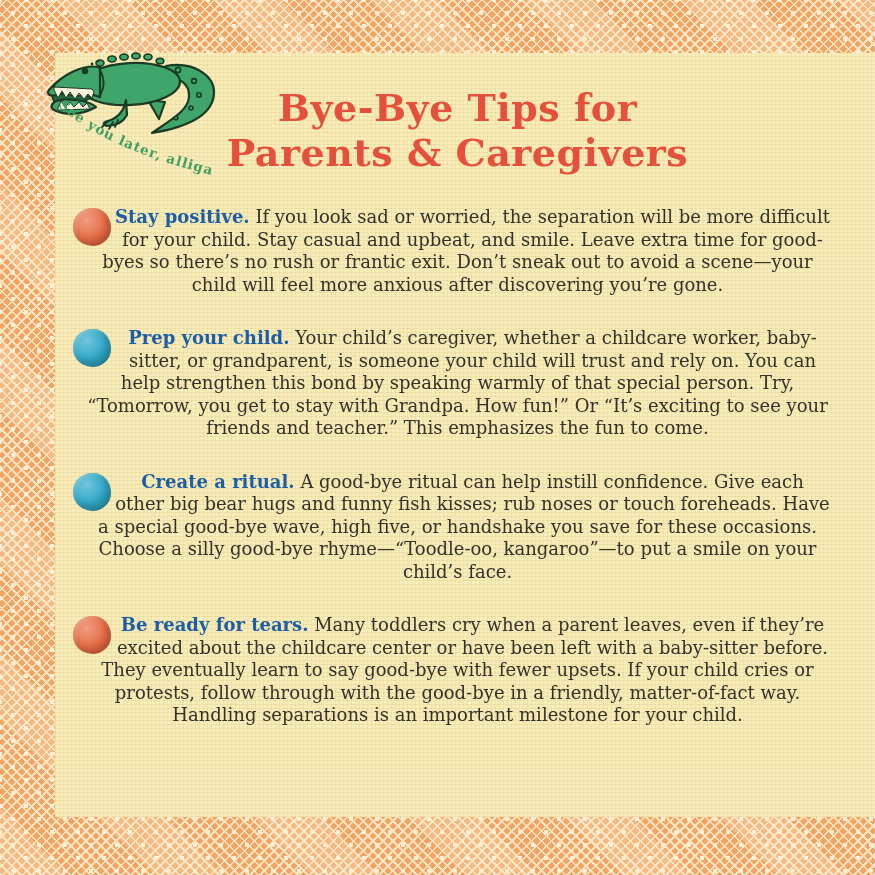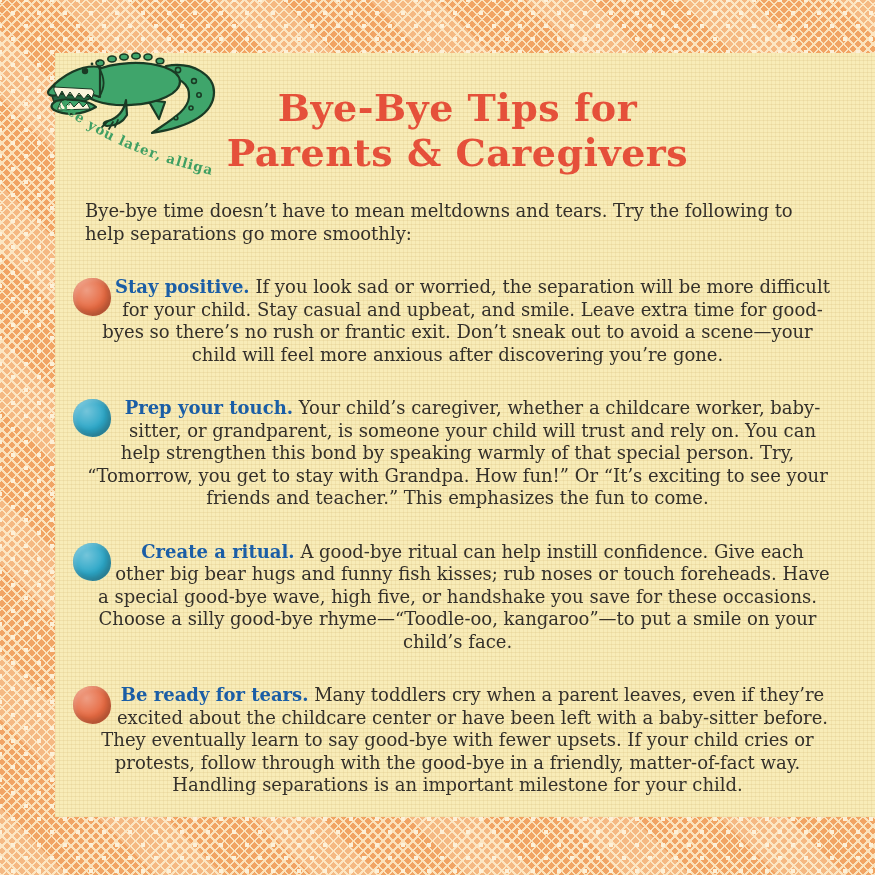--- a/index.html
+++ b/index.html
@@ -99,31 +99,30 @@
 <div class="page">
 
   <div class="panel">
     <div class="content">
 
       <h1 class="title">
         <span>Bye-Bye Tips for</span><br>
         <span>Parents &amp; Caregivers</span>
       </h1>
 
-      <p class="intro">Bye-bye time doesn’t have to mean meltdowns and tears. Try the following to help separations go more smoothly:</p>
 
       <p class="tip">
         <span class="pom" style="--pom-color: #e66a42;"></span>
         <span class="lead">Stay positive.</span>
         <span>If you look sad or worried, the separation will be more difficult for your child. Stay casual and upbeat, and smile. Leave extra time for good-byes so there’s no rush or frantic exit. Don’t sneak out to avoid a scene—your child will feel more anxious after discovering you’re gone.</span>
       </p>
 
       <p class="tip">
         <span class="pom" style="--pom-color: #2aa6c7;"></span>
-        <span class="lead">Prep your touch.</span>
+        <span class="lead">Prep your child.</span>
         <span>Your child’s caregiver, whether a childcare worker, baby-sitter, or grandparent, is someone your child will trust and rely on. You can help strengthen this bond by speaking warmly of that special person. Try, “Tomorrow, you get to stay with Grandpa. How fun!” Or “It’s exciting to see your friends and teacher.” This emphasizes the fun to come.</span>
       </p>
 
       <p class="tip">
         <span class="pom" style="--pom-color: #2aa6c7;"></span>
         <span class="lead">Create a ritual.</span>
         <span>A good-bye ritual can help instill confidence. Give each other big bear hugs and funny fish kisses; rub noses or touch foreheads. Have a special good-bye wave, high five, or handshake you save for these occasions. Choose a silly good-bye rhyme—“Toodle-oo, kangaroo”—to put a smile on your child’s face.</span>
       </p>
 
       <p class="tip">

